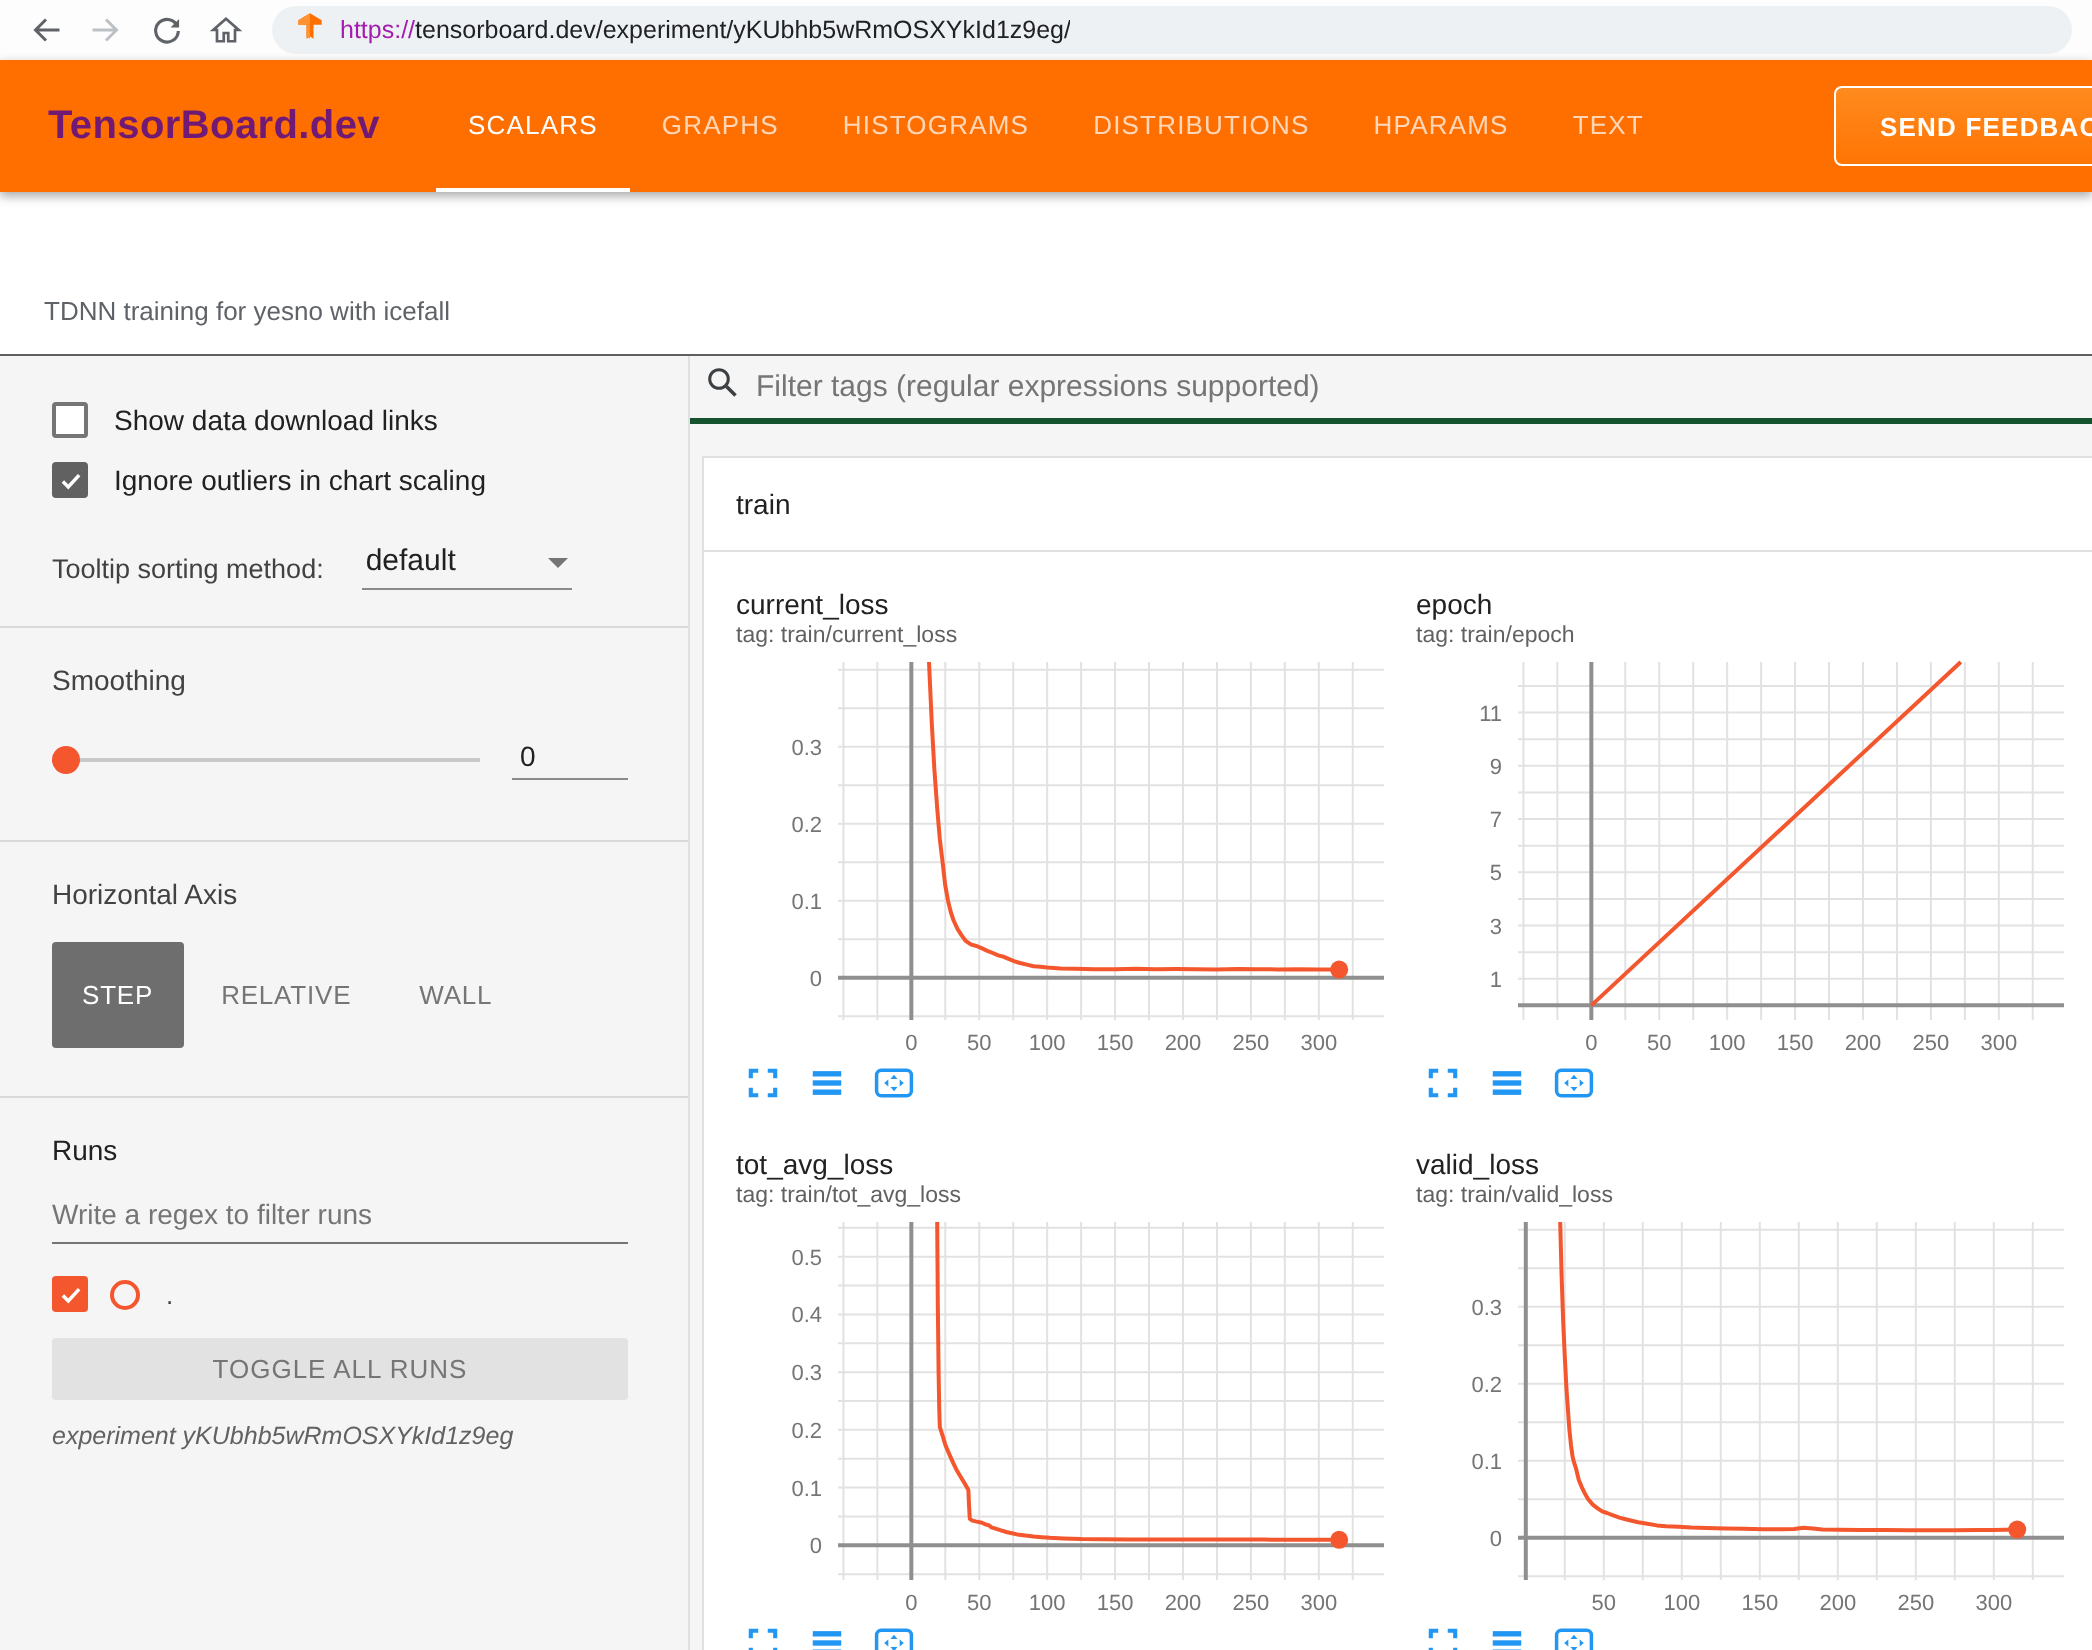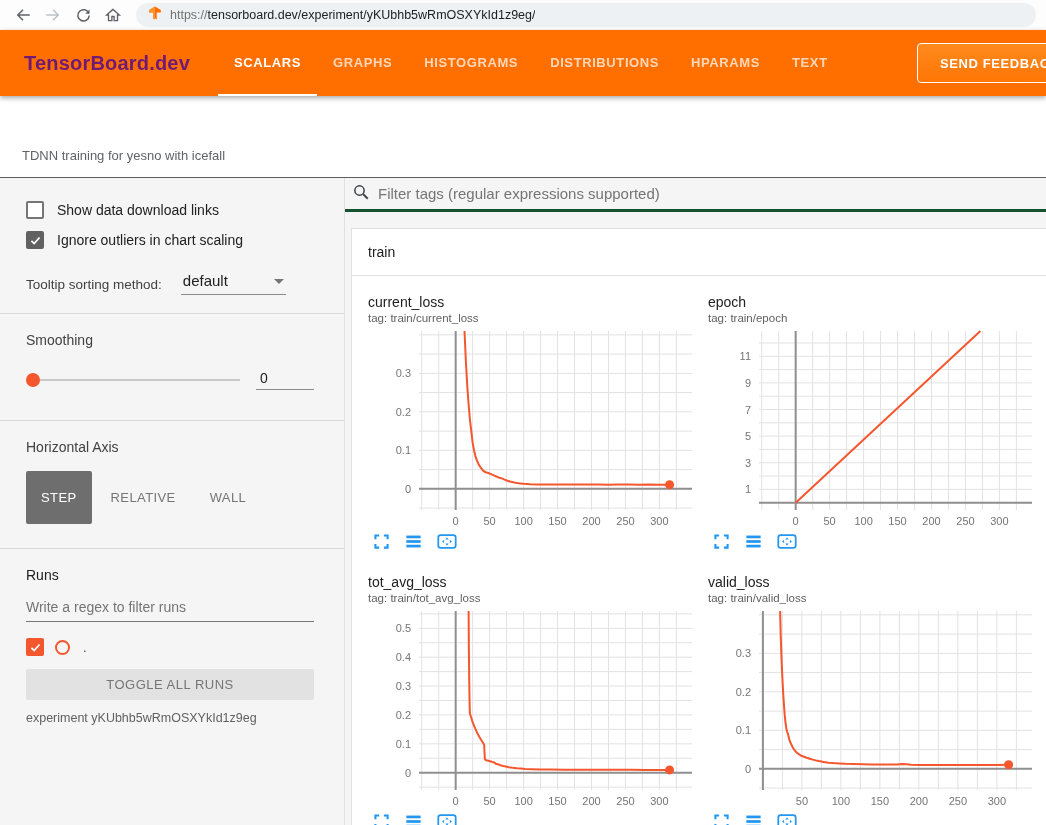--- a/index.html
+++ b/index.html
@@ -5,27 +5,27 @@
   * { margin:0; padding:0; box-sizing:border-box; }
   html,body { background:#fff; }
   body { font-family:"Liberation Sans", sans-serif; }
   .app { position:relative; width:1046px; height:825px; overflow:hidden; background:#f5f5f5; }
 
   
   .browser-bar { height:30px; background:#fdfdfd; display:flex; align-items:center; padding:0 10px; gap:4px; }
   .bicon { width:26px; height:26px; display:flex; align-items:center; justify-content:center; border-radius:50%; cursor:pointer; }
   .url-pill { flex:1; height:24px; margin-left:6px; background:#eef1f3; border-radius:12px; display:flex; align-items:center; padding:0 12px; gap:8px; }
   .url-text { font-size:12.5px; color:#202124; white-space:nowrap; overflow:hidden; }
-  .url-scheme { color:#737373; }
+  .url-scheme { color:#a21caf; }
 
   
   .app-header { position:relative; height:66px; background:#ff6f00; display:flex; align-items:stretch; box-shadow:0 2px 5px rgba(0,0,0,.35); z-index:20; }
   .logo { color:#701a75; font-size:20px; font-weight:bold; align-self:center; margin-left:24px; letter-spacing:.2px; }
   .nav { display:flex; margin-left:28px; }
-  .nav-tab { display:flex; align-items:center; padding:0 16px; font-size:13px; font-weight:bold; letter-spacing:.6px; color:rgba(255,255,255,.72); cursor:pointer; border-bottom:2px solid transparent; }
+  .nav-tab { display:flex; align-items:center; padding:0 16px; font-size:13px; font-weight:normal; letter-spacing:.6px; color:rgba(255,255,255,.72); cursor:pointer; border-bottom:2px solid transparent; }
   .nav-tab.active { color:#fff; border-bottom:2px solid #fff; }
   .feedback-btn { position:absolute; right:-34px; top:13px; width:163px; height:40px; border:1px solid #fff; border-radius:4px;
     background:linear-gradient(180deg,#ff8a1e,#ff7504); color:#fff; font-size:13px; font-weight:bold; letter-spacing:.6px;
     font-family:"Liberation Sans",sans-serif; cursor:pointer; text-align:left; padding-left:22px; }
 
   
   .exp-toolbar { position:relative; height:82px; background:#fff; border-bottom:1px solid #5f5f5f; z-index:10; }
   .exp-title { position:absolute; left:22px; bottom:14px; font-size:13px; color:#5f6368; }
 
   
@@ -56,21 +56,21 @@
   .slider-value { width:58px; border-bottom:1px solid #8a8a8a; font-size:14px; color:#212121; padding:0 0 3px 4px; }
   .axis-buttons { display:flex; align-items:center; margin-top:16px; gap:4px; }
   .axis-btn { font-size:13px; letter-spacing:.4px; padding:19px 15px; border-radius:2px; color:#757575; background:transparent; border:none; font-family:"Liberation Sans",sans-serif; cursor:pointer; }
   .axis-btn.active { background:#6e6e6e; color:#fff; }
   .runs-input { display:block; width:100%; margin-top:12px; background:transparent; border:none; border-bottom:1px solid #757575; font-size:14px; color:#15803d; padding:4px 0 6px 0; font-family:"Liberation Sans",sans-serif; }
   .runs-input::placeholder { color:#757575; opacity:1; }
   .run-row { display:flex; align-items:center; margin-top:16px; gap:10px; }
   .run-swatch { width:15px; height:15px; border-radius:50%; border:2px solid #f4572e; margin-left:1px; }
   .run-name { font-size:13px; color:#424242; margin-left:3px; }
   .toggle-btn { display:block; width:100%; margin-top:13px; height:31px; background:#e2e2e2; border:none; border-radius:2px; color:#757575; font-size:13px; letter-spacing:.5px; font-family:"Liberation Sans",sans-serif; cursor:pointer; }
-  .exp-caption { margin-top:11px; font-size:12.5px; color:#616161; }
+  .exp-caption { margin-top:11px; font-size:12.5px; color:#616161;font-style:italic; }
 
   
   .main { flex:1; background:#f5f5f5; overflow:hidden; position:relative; }
   .filter-row { position:relative; height:34px; display:flex; align-items:center; gap:8px; padding-left:7px; border-bottom:3px solid #14532d; }
   .filter-input { flex:1; border:none; background:transparent; font-size:15px; color:#212121; font-family:"Liberation Sans",sans-serif; }
   .filter-input::placeholder { color:#757575; opacity:1; }
   .tag-card { margin:16px 0 0 6px; background:#fff; border:1px solid #e0e0e0; border-right:none; min-height:700px; }
   .tag-card-header { height:47px; display:flex; align-items:center; padding-left:16px; border-bottom:1px solid #e0e0e0; font-size:14px; color:#212121; cursor:pointer; }
   .charts-grid { display:flex; flex-wrap:wrap; padding:18px 0 0 4px; }
   .chart-card { width:340px; margin-bottom:16px; }

